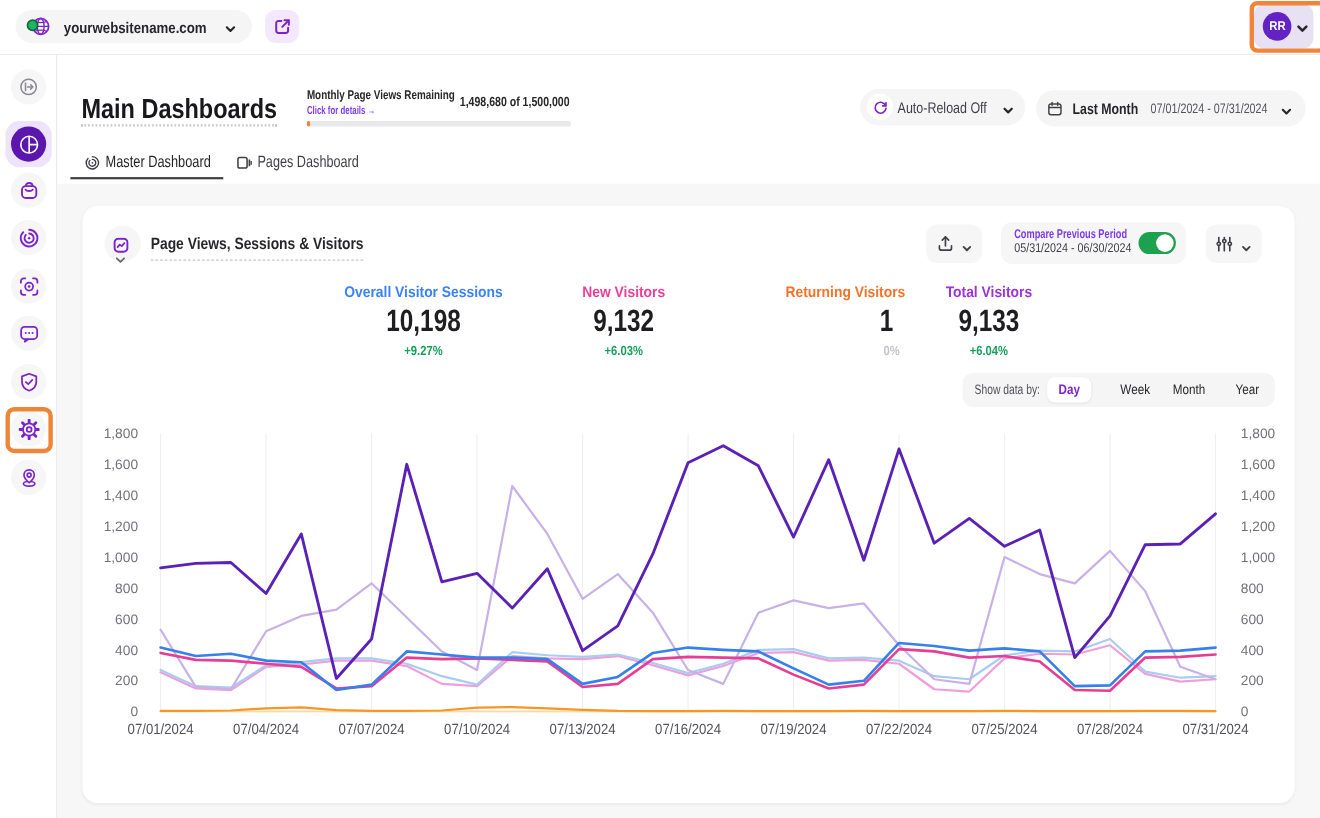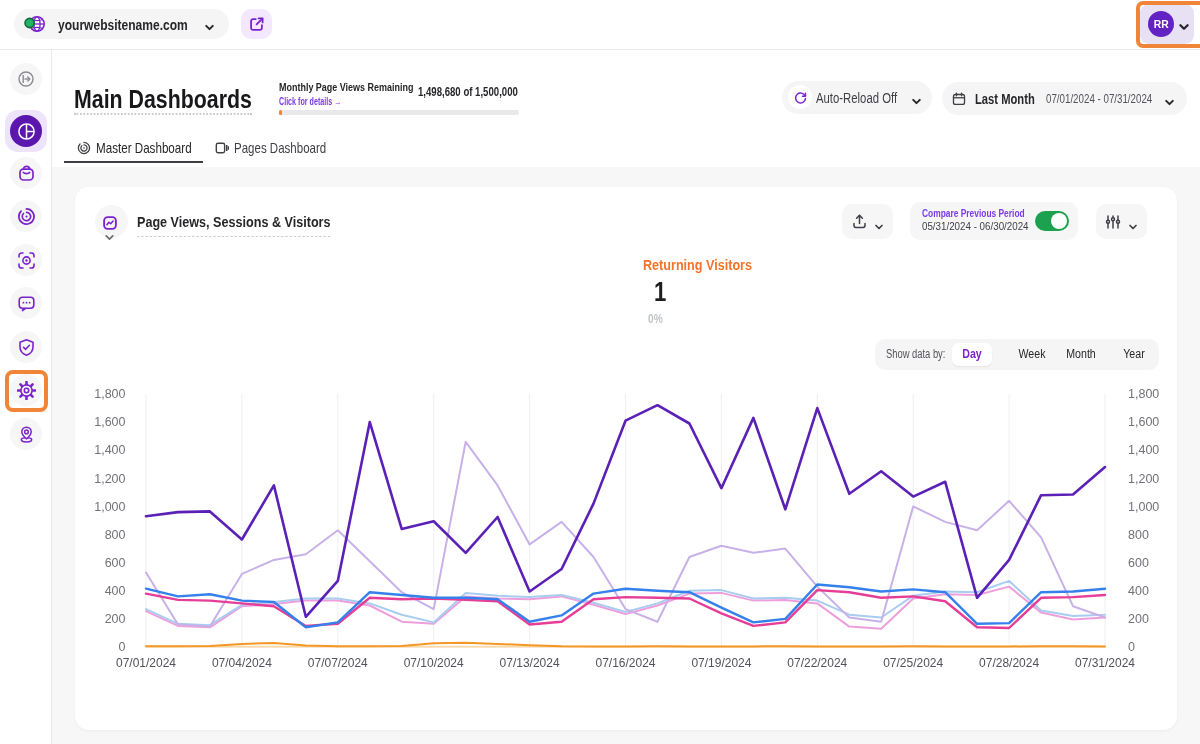--- a/index.html
+++ b/index.html
@@ -258,24 +258,39 @@
           <circle cx="8" cy="5.2" r="1.5" fill="none"></circle>
           <line x1="13" y1="2" x2="13" y2="6"></line>
           <line x1="13" y1="9.5" x2="13" y2="14"></line>
           <circle cx="13" cy="7.7" r="1.5" fill="none"></circle>
         </g>
       </svg></div>
   <div class="abs" style="left:1053px;top:31px"><svg width="10" height="10" viewBox="0 0 10 10">
         <path d="M2 3.5 L5 6.5 L8 3.5" fill="none" stroke="#3F3F46" stroke-width="1.7" stroke-linecap="round" stroke-linejoin="round"></path>
       </svg></div>
 
-    <div class="abs" style="left:558px;top:70px;width:200px;text-align:left">
+    <div class="abs" style="left:210px;top:70px;width:200px;text-align:center">
+<div style="font-size:14px;font-weight:700;color:#3B82F6;transform:scaleX(.9)">Overall Visitor Sessions</div>
+<div style="font-size:28px;font-weight:600;color:#1E1E22;margin-top:3px;transform:scaleX(.79)">10,198</div>
+<div style="font-size:12px;font-weight:600;color:#16A05A;margin-top:4px;transform:scaleX(.85)">+9.27%</div>
+</div>
+    <div class="abs" style="left:392px;top:70px;width:200px;text-align:center">
+<div style="font-size:14px;font-weight:700;color:#EE3D96;transform:scaleX(.9)">New Visitors</div>
+<div style="font-size:28px;font-weight:600;color:#1E1E22;margin-top:3px;transform:scaleX(.79)">9,132</div>
+<div style="font-size:12px;font-weight:600;color:#16A05A;margin-top:4px;transform:scaleX(.85)">+6.03%</div>
+</div>
+    <div class="abs" style="left:558px;top:70px;width:200px;text-align:right">
 <div style="font-size:14px;font-weight:700;color:#F4732A;transform:scaleX(.9)">Returning Visitors</div>
 <div style="font-size:28px;font-weight:600;color:#1E1E22;margin-top:3px;transform:scaleX(.79)">1</div>
 <div style="font-size:12px;font-weight:600;color:#C2C4C9;margin-top:4px;transform:scaleX(.85)">0%</div>
+</div>
+    <div class="abs" style="left:724px;top:70px;width:200px;text-align:center">
+<div style="font-size:14px;font-weight:700;color:#9D32DC;transform:scaleX(.9)">Total Visitors</div>
+<div style="font-size:28px;font-weight:600;color:#1E1E22;margin-top:3px;transform:scaleX(.79)">9,133</div>
+<div style="font-size:12px;font-weight:600;color:#16A05A;margin-top:4px;transform:scaleX(.85)">+6.04%</div>
 </div>
 
   <div class="abs" style="left:800px;top:152px;width:284px;height:31px;background:#F5F5F6;border-radius:10px"></div>
   <div class="abs sx" style="left:811px;top:160px;font-size:12.5px;color:#52525B;transform:scaleX(.75)">Show data by:</div>
   <div class="abs" style="left:877px;top:156px;width:40px;height:23px;background:#fff;border-radius:7px;box-shadow:0 1px 2px rgba(0,0,0,.06)"></div>
   <div class="abs" style="left:897px;top:160px;font-size:12.5px;font-weight:700;color:#7C24CC;transform:translateX(-50%) scaleX(.85);white-space:nowrap">Day</div>
   <div class="abs" style="left:957px;top:160px;font-size:12.5px;font-weight:500;color:#27272A;transform:translateX(-50%) scaleX(.85);white-space:nowrap">Week</div>
   <div class="abs" style="left:1006px;top:160px;font-size:12.5px;font-weight:500;color:#27272A;transform:translateX(-50%) scaleX(.85);white-space:nowrap">Month</div>
   <div class="abs" style="left:1059px;top:160px;font-size:12.5px;font-weight:500;color:#27272A;transform:translateX(-50%) scaleX(.85);white-space:nowrap">Year</div>
 </div>

